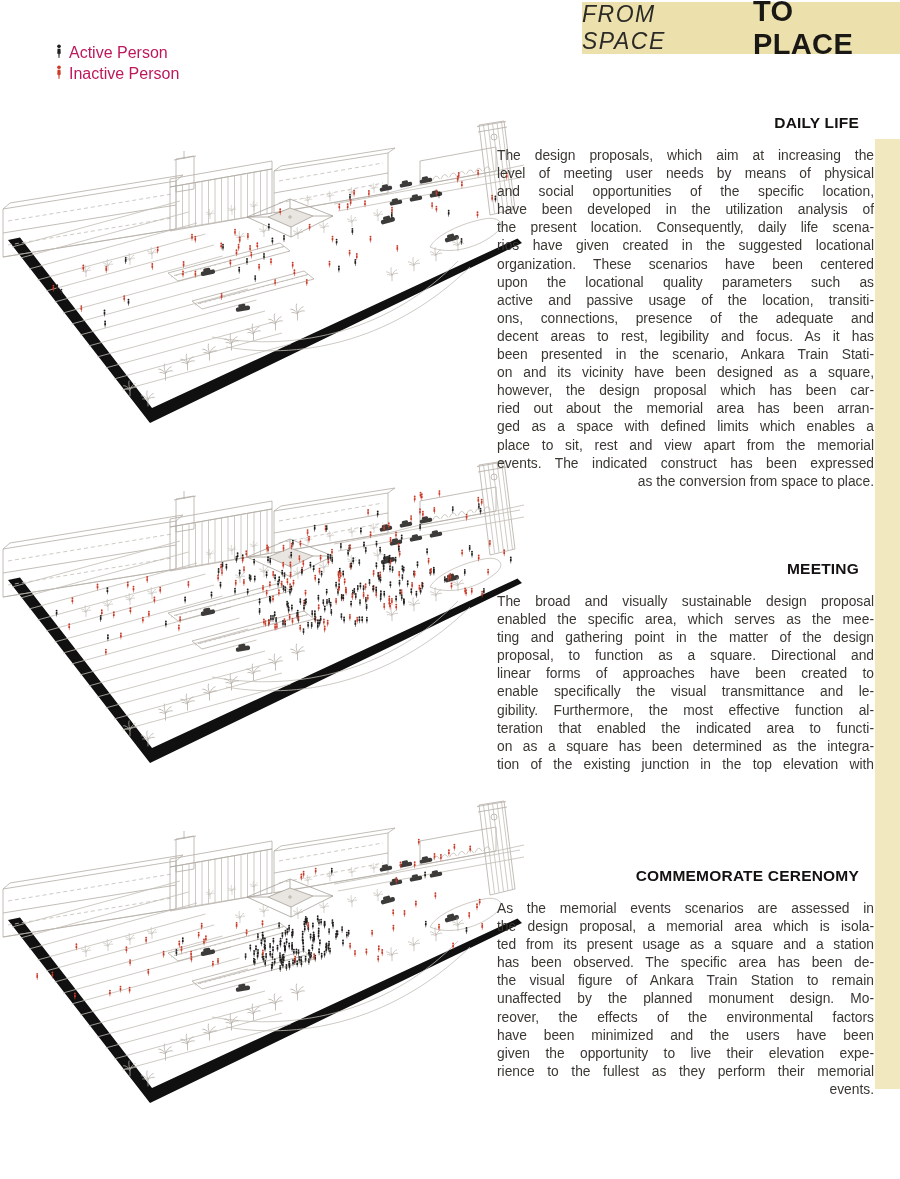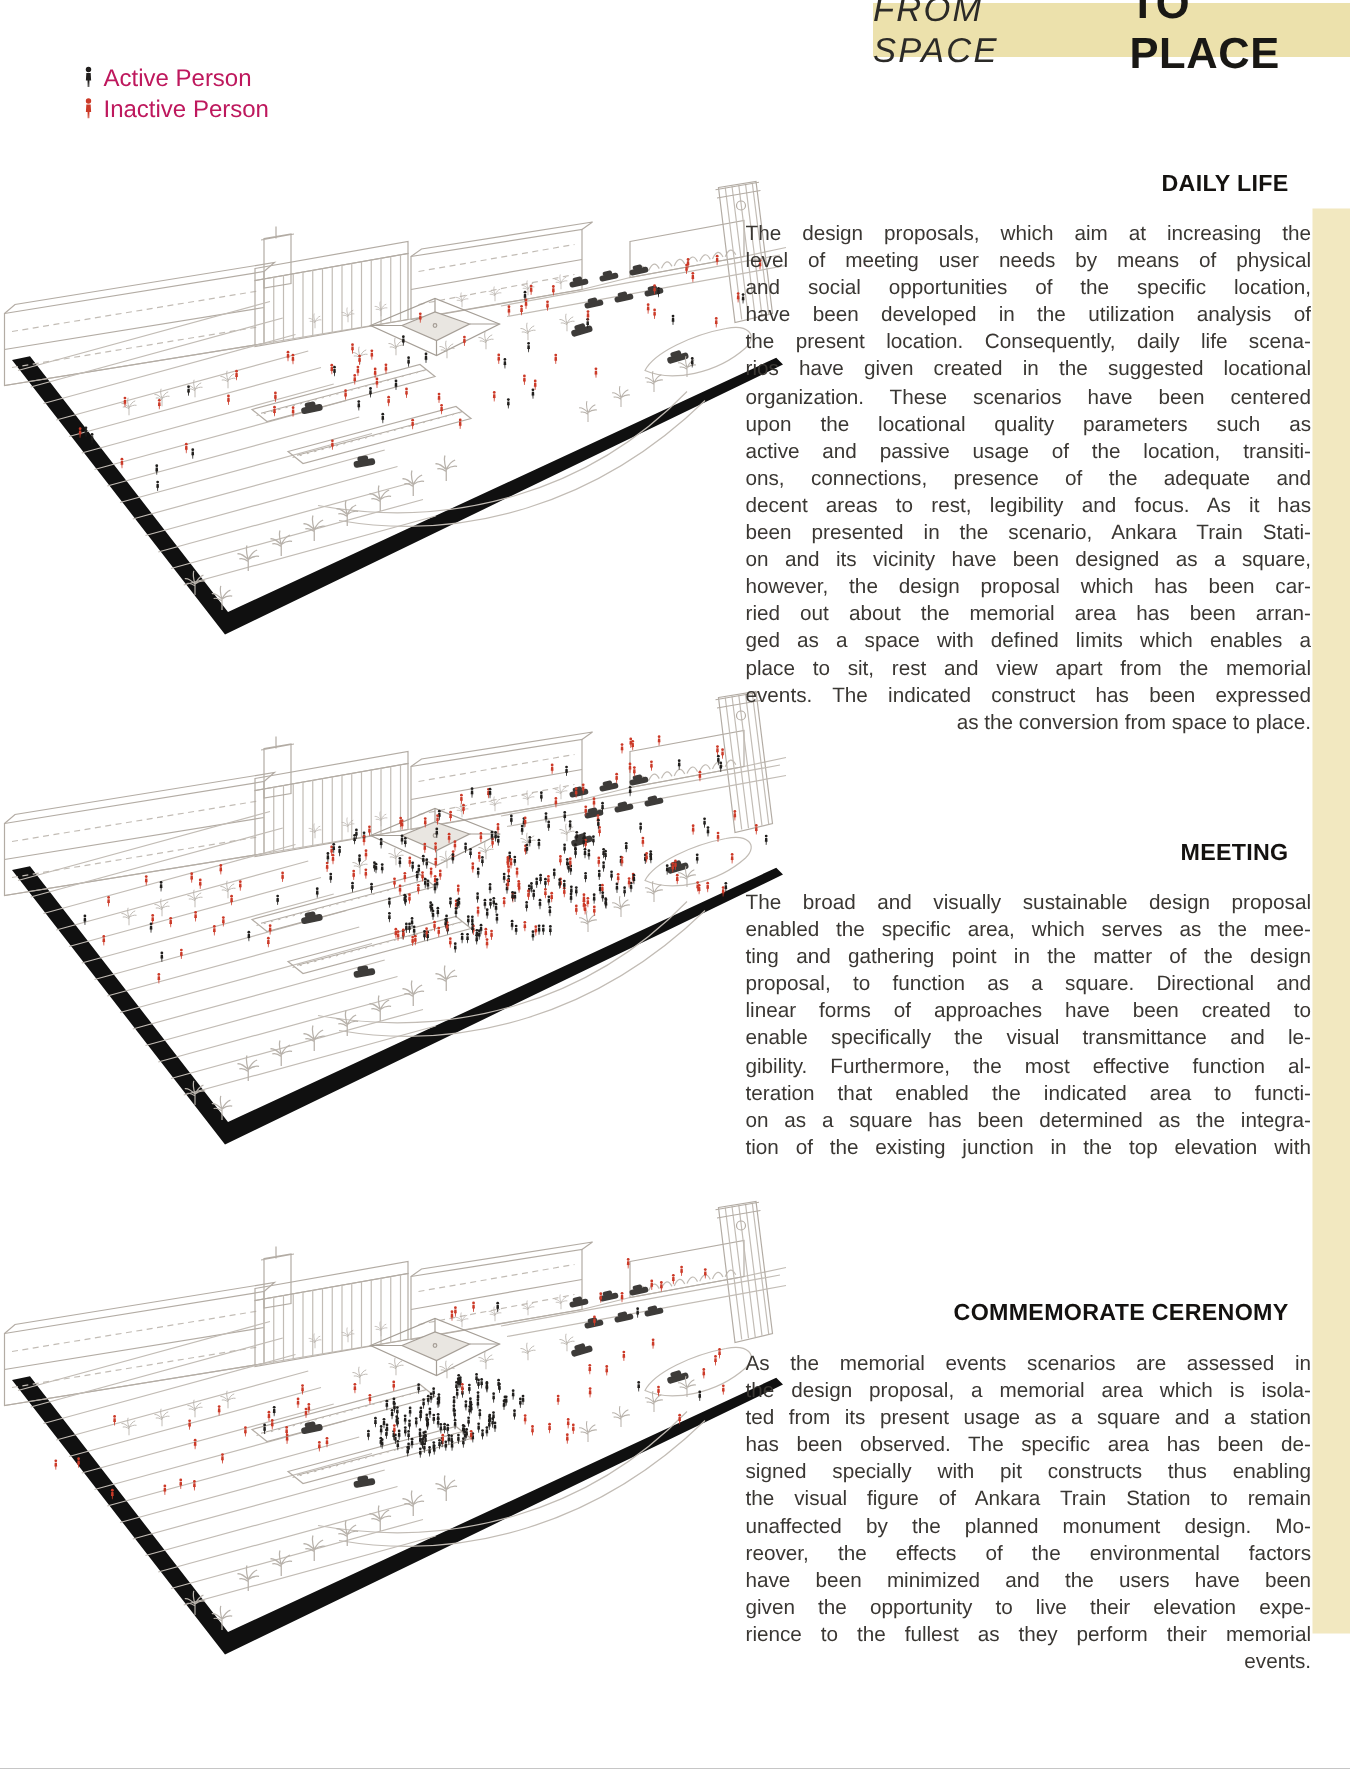--- a/index.html
+++ b/index.html
@@ -1,20 +1,20 @@
 <!DOCTYPE html>
 <html style="--banner_bg: #ece1ac; --stripe_bg: #f2e8c0; --active_person: #211f1d; --inactive_person: #cc3a28; --ink: #3a3733; --sketch: #c2bcb5;"><head>
 <meta charset="utf-8">
 <style>
   html,body{margin:0;padding:0;background:#9a9a9a;}
   .page{position:relative;width:900px;height:1179px;margin:0 auto;background:#ffffff;
         font-family:"Liberation Sans",sans-serif;overflow:hidden;}
 
   
-  .banner{position:absolute;left:582px;top:2px;width:318px;height:36px;
+  .banner{position:absolute;left:582px;top:2px;width:318px;height:52px;
           background:var(--banner_bg,#ece1ac);display:flex;align-items:center;
           justify-content:center;gap:8px;z-index:4;}
   .banner .t-light{font-style:italic;font-weight:400;font-size:23px;letter-spacing:1.5px;color:#2b2a27;}
   .banner .t-bold{font-weight:700;font-size:29px;letter-spacing:.4px;color:#191815;}
 
   
   .stripe{position:absolute;left:875px;top:139px;width:25px;height:950px;
           background:var(--stripe_bg,#f2e8c0);z-index:1;}
 
   
@@ -835,21 +835,20 @@
       </div>
   </section>
 
   <section class="text-block" style="top:852px">
     <h2>COMMEMORATE CERENOMY</h2>
     <div class="para">
         <div class="line">As the memorial events scenarios are assessed in</div>
         <div class="line">the design proposal, a memorial area which is isola-</div>
         <div class="line">ted from its present usage as a square and a station</div>
         <div class="line">has been observed. The specific area has been de-</div>
-        <div class="line">signed specially with pit constructs thus enabling</div>
         <div class="line">the visual figure of Ankara Train Station to remain</div>
         <div class="line">unaffected by the planned monument design. Mo-</div>
         <div class="line">reover, the effects of the environmental factors</div>
         <div class="line">have been minimized and the users have been</div>
         <div class="line">given the opportunity to live their elevation expe-</div>
         <div class="line">rience to the fullest as they perform their memorial</div>
         <div class="line last">events.</div>
       </div>
   </section>
 

